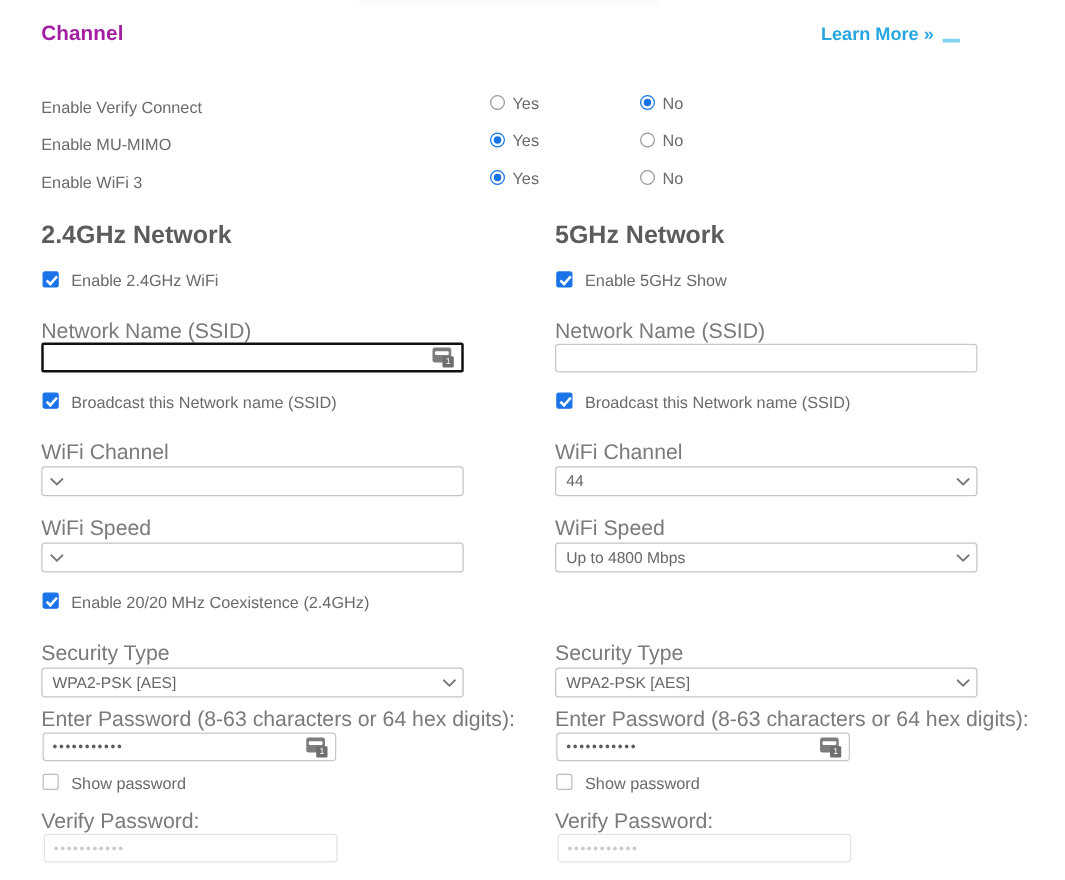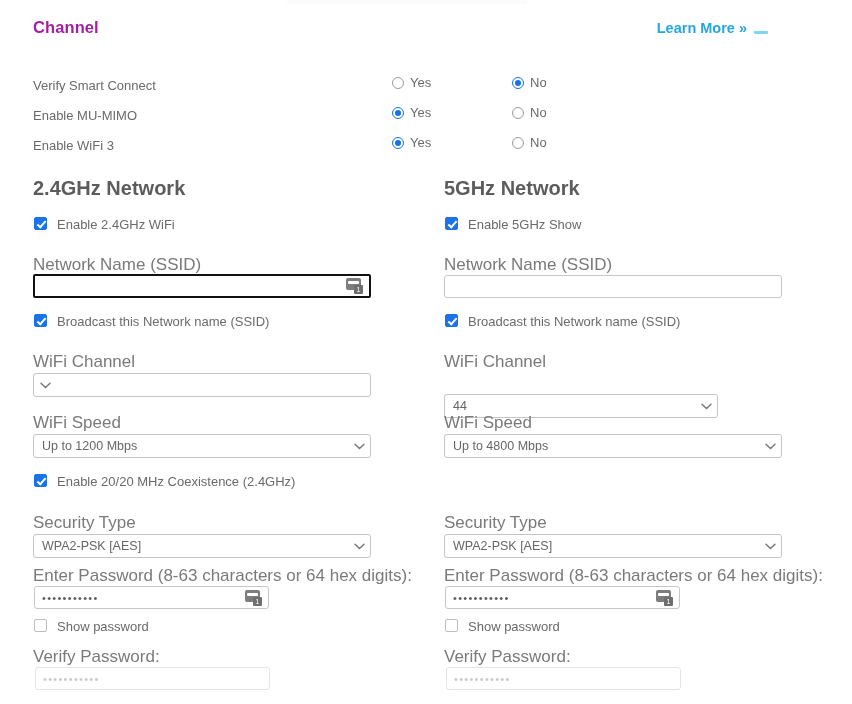--- a/index.html
+++ b/index.html
@@ -79,21 +79,20 @@
     left: 33px;
     top: 2px;
     font-size: 13px;
     color: #6a6a6a;
     white-space: nowrap;
   }
   .radio-group {
     position: absolute;
     top: 0;
     display: flex;
-    align-items: center;
     gap: 6px;
     cursor: pointer;
   }
   .radio-group.yes { left: 392px; }
   .radio-group.no  { left: 512px; }
   .radio {
     width: 12px;
     height: 12px;
     border-radius: 50%;
     border: 1px solid #9a9a9a;
@@ -292,21 +291,21 @@
 
   <div class="top-band"></div>
 
   <div class="section-header">
     <div class="section-title">Channel</div>
     <a class="learn-more">Learn More »</a>
     <div class="collapse-icon"></div>
   </div>
 
   <div class="gen-row" style="top:76px">
-    <div class="gen-label">Verify Smart Connect</div>
+    <div class="gen-label">Enable Verify Connect</div>
     <div class="radio-group yes">
       <span class="radio"></span>
       <span class="radio-label">Yes</span>
     </div>
     <div class="radio-group no">
       <span class="radio checked"></span>
       <span class="radio-label">No</span>
     </div>
   </div>
 
@@ -360,21 +359,20 @@
     <div class="sel" style="left:0; top:373px; width:338px">
       <span class="sel-arrow">
         <svg width="11" height="7" viewBox="0 0 11 7">
             <path d="M1 1.2 L5.5 5.6 L10 1.2" stroke="#777" stroke-width="1.4" fill="none" stroke-linecap="round"></path>
           </svg>
       </span>
     </div>
 
     <div class="fld-label" style="left:0; top:413px">WiFi Speed</div>
     <div class="sel" style="left:0; top:434px; width:338px">
-      <span class="sel-value">Up to 1200 Mbps</span>
       <span class="sel-arrow">
         <svg width="11" height="7" viewBox="0 0 11 7">
             <path d="M1 1.2 L5.5 5.6 L10 1.2" stroke="#777" stroke-width="1.4" fill="none" stroke-linecap="round"></path>
           </svg>
       </span>
     </div>
 
     <div class="cb-row" style="left:1px; top:474px">
       <span class="cbox checked"></span>
       <span class="cb-label">Enable 20/20 MHz Coexistence (2.4GHz)</span>
@@ -418,21 +416,21 @@
 
     <div class="fld-label" style="left:0; top:255px">Network Name (SSID)</div>
     <input class="txt-input" style="left: 0px; top: 275px; width: 338px;" value="">
 
     <div class="cb-row" style="left:1px; top:314px">
       <span class="cbox checked"></span>
       <span class="cb-label">Broadcast this Network name (SSID)</span>
     </div>
 
     <div class="fld-label" style="left:0; top:352px">WiFi Channel</div>
-    <div class="sel" style="left:0; top:394px; width:274px">
+    <div class="sel" style="left:0; top:373px; width:338px">
       <span class="sel-value">44</span>
       <span class="sel-arrow">
         <svg width="11" height="7" viewBox="0 0 11 7">
             <path d="M1 1.2 L5.5 5.6 L10 1.2" stroke="#777" stroke-width="1.4" fill="none" stroke-linecap="round"></path>
           </svg>
       </span>
     </div>
 
     <div class="fld-label" style="left:0; top:413px">WiFi Speed</div>
     <div class="sel" style="left:0; top:434px; width:338px">

